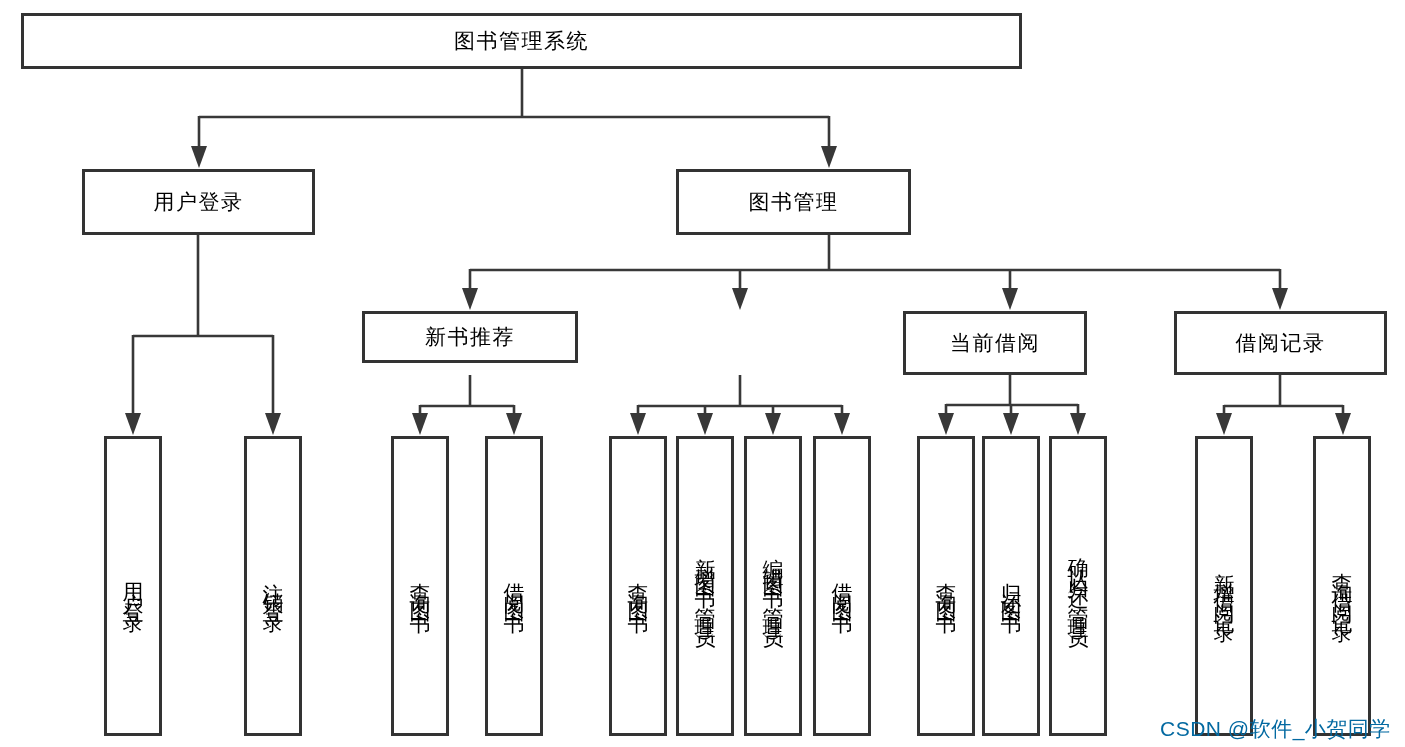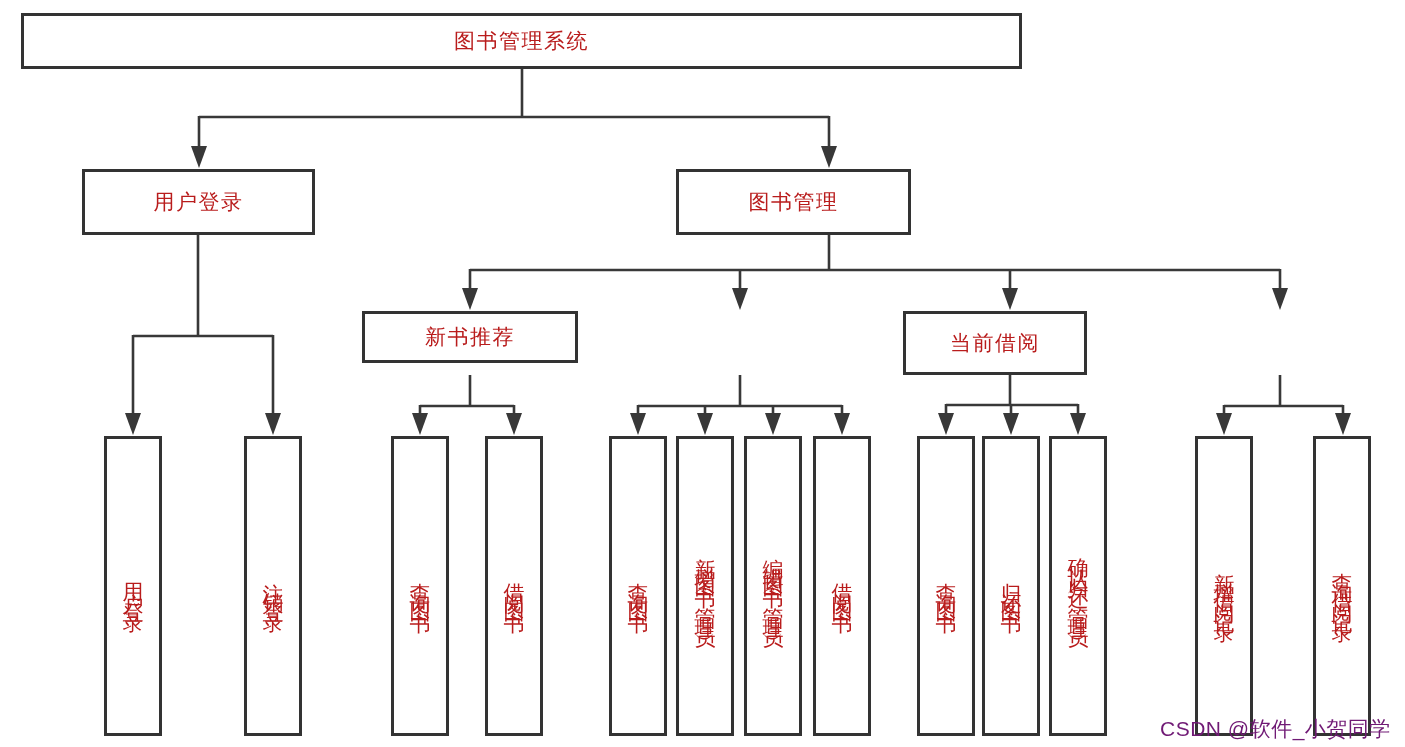--- a/index.html
+++ b/index.html
@@ -12,39 +12,39 @@
   }
   .wires{position:absolute;left:0;top:0;width:1405px;height:747px;}
   .wires line, .wires path{stroke:#383838;stroke-width:2.6;fill:none;}
   .wires polygon{fill:#383838;stroke:none;}
   .node{
     position:absolute;
     box-sizing:border-box;
     border:3px solid #333333;
     background:#ffffff;
     display:flex;align-items:center;justify-content:center;
-    color:#b91c1c;
+    color:#000000;
     text-align:center;
   }
   .hbox{font-size:21px;letter-spacing:1.5px;}
   .leaf{
     writing-mode:vertical-rl;
     text-orientation:mixed;
     font-size:21px;
     letter-spacing:10px;
     line-height:1.05;
     top:436px;height:300px;width:58px;
   }
   .watermark{
     position:absolute;
     left:1160px;top:715px;
     width:245px;
     font-size:21px;
     letter-spacing:0.5px;
-    color:#701a75;
+    color:#0369a1;
     white-space:nowrap;
     z-index:5;
   }
 </style>
 </head>
 <body>
 
 <div class="stage">
 
   <svg class="wires" viewBox="0 0 1405 747" xmlns="http://www.w3.org/2000/svg">
@@ -123,20 +123,21 @@
     </g>
   </svg>
 
   <div class="node hbox" style="left:21px;top:13px;width:1001px;height:56px">图书管理系统</div>
 
   <div class="node hbox" style="left:82px;top:169px;width:233px;height:66px">用户登录</div>
   <div class="node hbox" style="left:676px;top:169px;width:235px;height:66px">图书管理</div>
 
   <div class="node hbox" style="left:362px;top:311px;width:216px;height:52px">新书推荐</div>
   <div class="node hbox" style="left:903px;top:311px;width:184px;height:64px">当前借阅</div>
+  <div class="node hbox" style="left:1174px;top:311px;width:213px;height:64px">借阅记录</div>
 
   <div class="node leaf" style="left:104px">用户登录</div>
   <div class="node leaf" style="left:244px">注销登录</div>
 
   <div class="node leaf" style="left:391px">查询图书</div>
   <div class="node leaf" style="left:485px">借阅图书</div>
 
   <div class="node leaf" style="left:609px">查询图书</div>
   <div class="node leaf" style="left:676px">新增图书（管理员）</div>
   <div class="node leaf" style="left:744px">编辑图书（管理员）</div>

